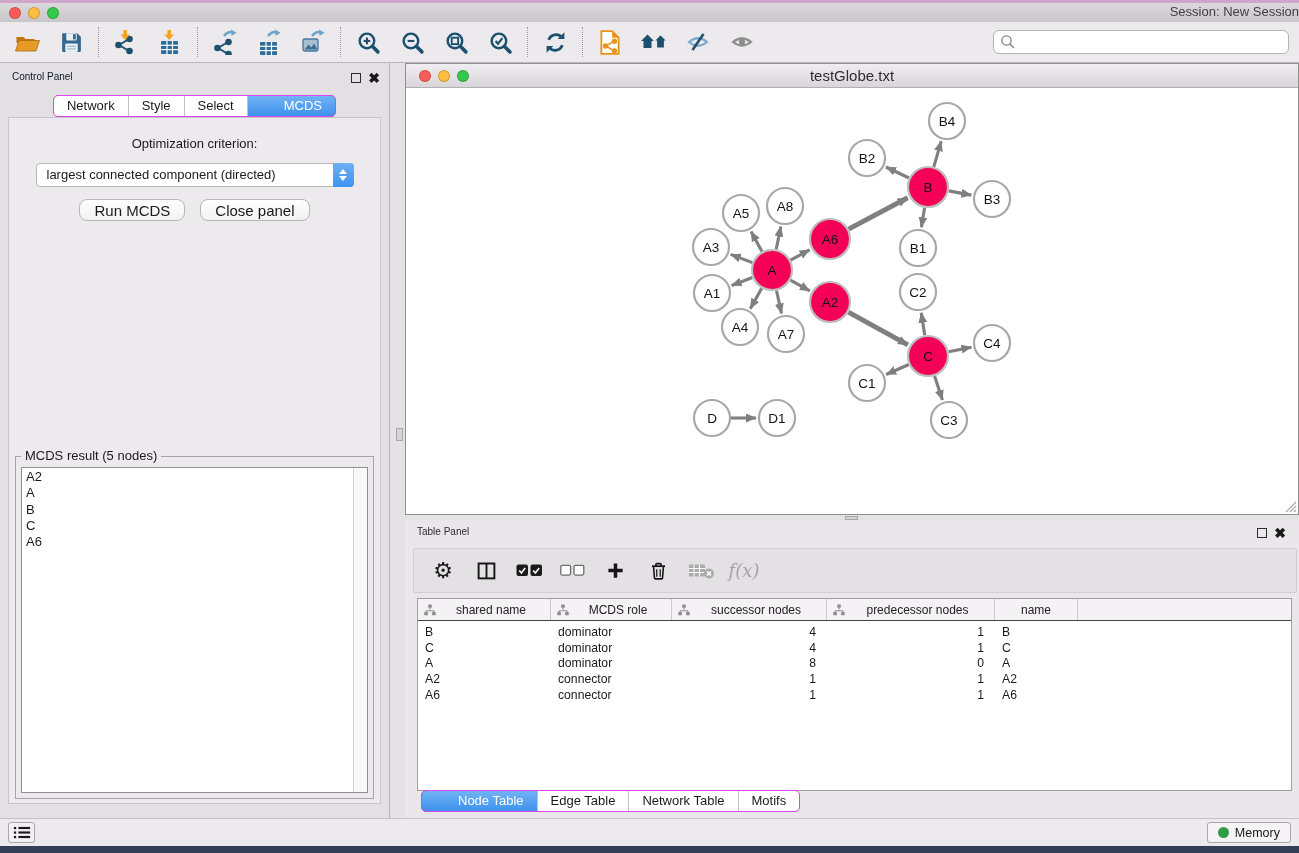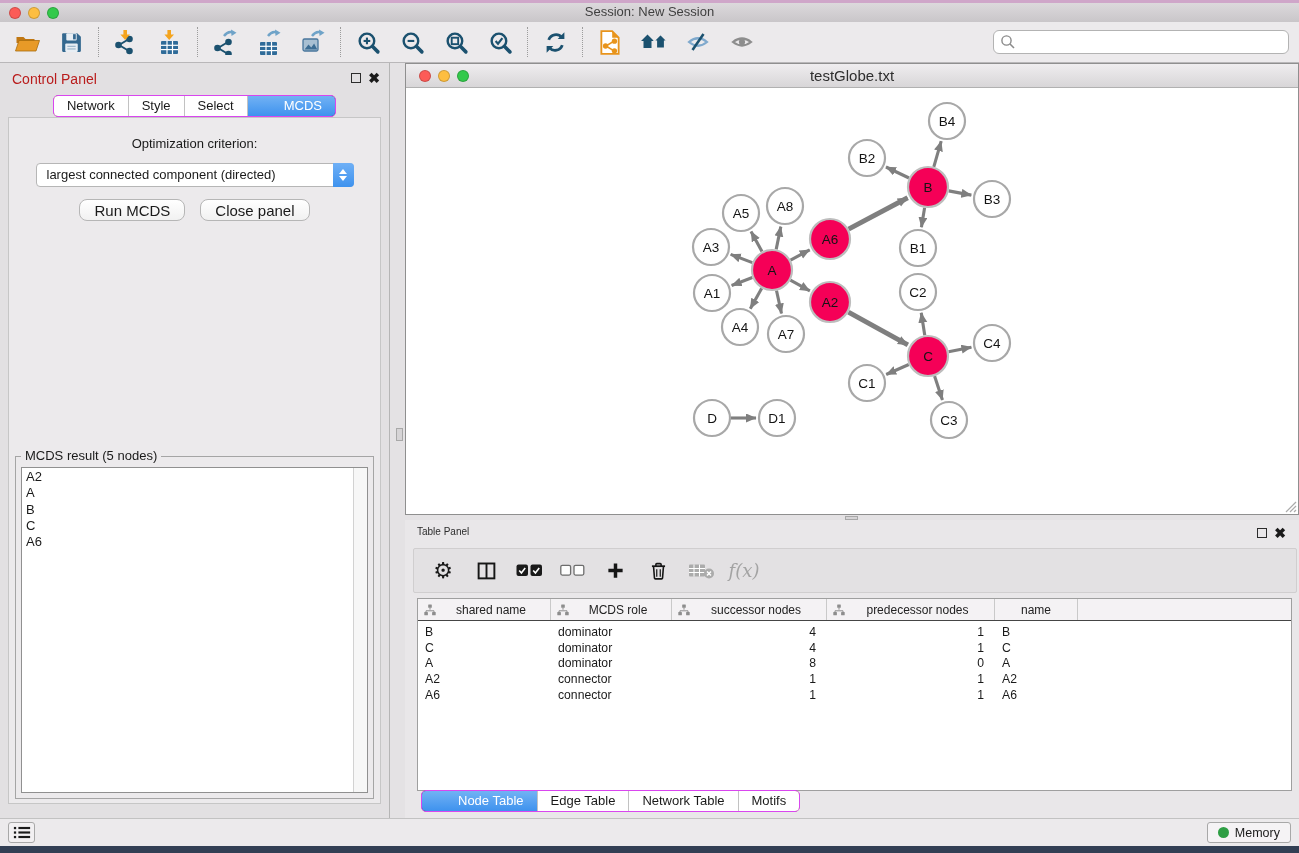--- a/index.html
+++ b/index.html
@@ -2,21 +2,21 @@
 <html><head>
 <meta charset="utf-8">
 <style>
   * { margin:0; padding:0; box-sizing:border-box; }
   html,body { width:1299px; height:853px; }
   body { position:relative; font-family:"Liberation Sans",sans-serif; background:#e4e2e4; overflow:hidden; color:#1a1a1a; }
 
   
   #titlebar { position:absolute; left:0; top:0; width:1299px; height:22px;
     background:linear-gradient(#dcd9dc,#c9c6c9); border-top:3px solid #cfa6c9;
-    text-align:center; font-size:13px; line-height:18px; color:#3f3f3f; }
+    text-align:right; font-size:13px; line-height:18px; color:#3f3f3f; }
   .lights { position:absolute; left:9px; top:4px; display:flex; gap:7px; }
   .light { width:12px; height:12px; border-radius:50%; border:1px solid rgba(0,0,0,.18); }
   .light.red{background:#fc5b57} .light.yellow{background:#fdbe41} .light.green{background:#33c94b}
 
   
   #toolbar { position:absolute; left:0; top:22px; width:1299px; height:41px;
     background:#eceaec; border-bottom:1px solid #b9b7b9; display:flex; align-items:center; }
   .tb-group { display:flex; align-items:center; gap:16px; padding:0 13px; height:30px; }
   .tb-group + .tb-group { border-left:1px dotted #9c9c9c; }
   .icon { display:inline-flex; align-items:center; justify-content:center; width:28px; height:28px; cursor:default; }
@@ -24,21 +24,21 @@
   .gear-glyph { font-size:22px; color:#1a1a1a; line-height:20px; }
   .fx { font-family:"DejaVu Serif",serif; font-style:italic; font-size:18px; color:#a3a3a3; }
   #search-wrap { position:absolute; right:10px; top:8px; width:296px; height:24px; }
   #search-wrap input { width:100%; height:100%; border:1px solid #b3b3b3; border-radius:6px;
     background:#fff; font-size:13px; padding:0 8px 0 27px; outline:none; font-family:inherit; }
   #search-wrap .mag { position:absolute; left:7px; top:4px; }
 
   
   #control-panel { position:absolute; left:0; top:63px; width:390px; height:755px;
     background:#e2e0e2; border-right:1px solid #b5b5b5; }
-  #cp-title { position:absolute; left:12px; top:8px; font-size:14px; color:#b91c1c; }
+  #cp-title { position:absolute; left:12px; top:8px; font-size:10px; color:#0f172a; }
   .float-box { position:absolute; width:10px; height:10px; border:1.6px solid #2c2c2c; background:transparent; }
   .close-x { position:absolute; font-size:14px; font-weight:bold; color:#1a1a1a; line-height:12px; }
   #cp-float { right:28px; top:10px; } #cp-close { right:9px; top:9px; }
   .seg { display:flex; border:1px solid #d946ef; border-radius:5px; overflow:hidden; background:#7f1d1d; height:22px; }
   .seg-btn { font-size:13px; padding:0 13px; background:#fff; border:none; border-left:1px solid #c2c2c2;
     font-family:inherit; color:#1a1a1a; line-height:20px; cursor:default; }
   .seg-btn:first-child { border-left:none; }
   .seg-btn.sel { background:linear-gradient(#72b2f4,#3e92ee); color:#fff;padding-left:36px; }
   #cp-tabs-wrap { position:absolute; left:0; top:32px; width:100%; display:flex; justify-content:center; }
   #cp-content { position:absolute; left:8px; right:8px; top:54px; bottom:14px;

